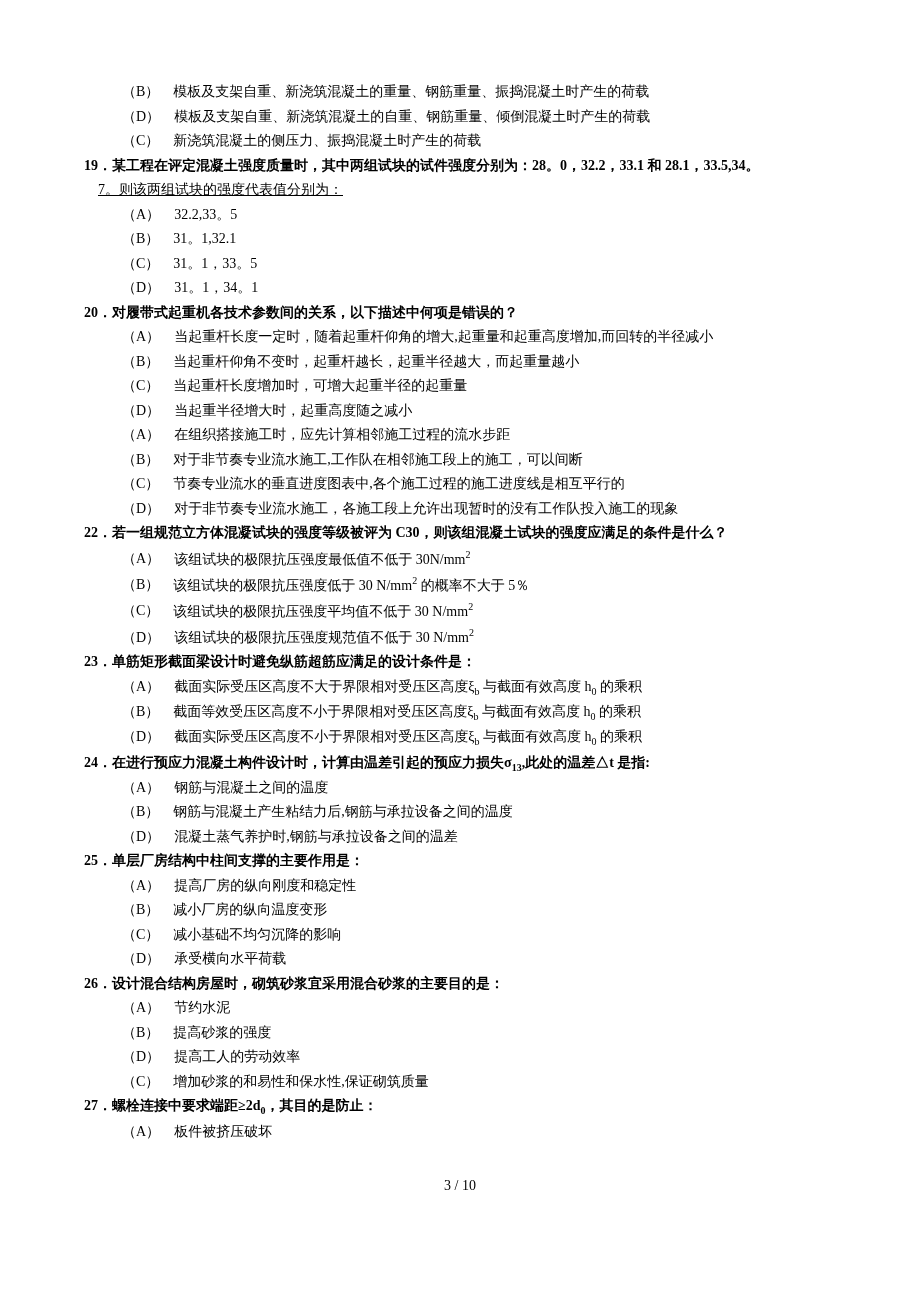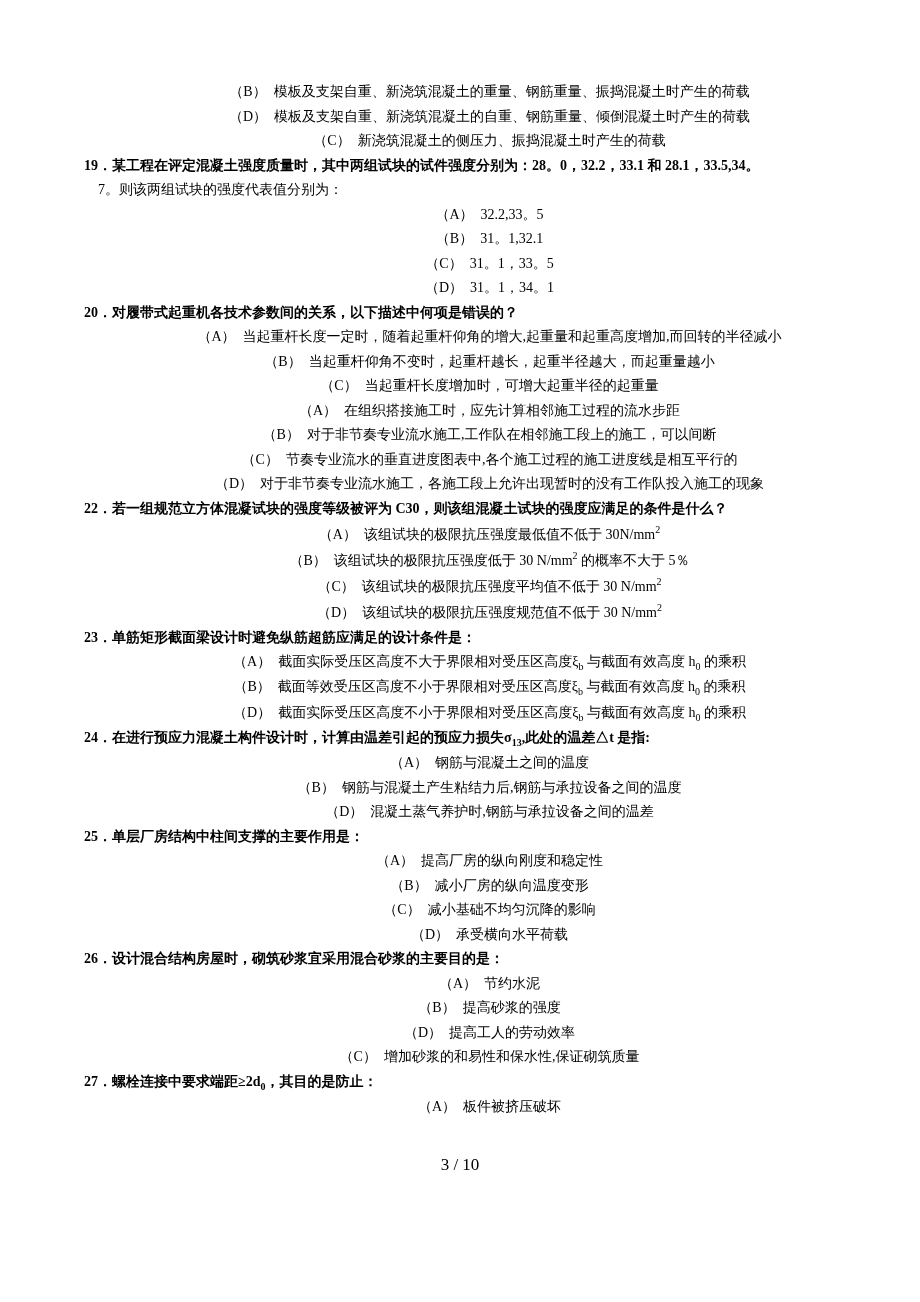--- a/index.html
+++ b/index.html
@@ -8,66 +8,67 @@
     color: #000;
     background: #fff;
     margin: 0;
     padding: 80px 70px 40px 70px;
     line-height: 1.75;
     width: 920px;
     box-sizing: border-box;
   }
   .option-row {
     padding-left: 52px;
-    text-align: center;
   }
   .option-label {
     display: inline-block;
   }
   .option-text {
     display: inline;
   }
   .question-row {
     padding-left: 14px;
     font-weight: bold;
   }
   .question-cont {
     padding-left: 28px;
+    text-decoration: underline;
   }
   sub {
     font-size: 10px;
     vertical-align: sub;
   }
   sup {
     font-size: 10px;
     vertical-align: super;
   }
   .footer {
     text-align: center;
     margin-top: 30px;
-    font-size: 17px;
+    font-size: 14px;
   }
 </style>
 </head>
 <body>
 
 <div id="content">
     <div class="option-row"><span class="option-label">（B）　</span><span class="option-text">模板及支架自重、新浇筑混凝土的重量、钢筋重量、振捣混凝土时产生的荷载</span></div>
     <div class="option-row"><span class="option-label">（D）　</span><span class="option-text">模板及支架自重、新浇筑混凝土的自重、钢筋重量、倾倒混凝土时产生的荷载</span></div>
     <div class="option-row"><span class="option-label">（C）　</span><span class="option-text">新浇筑混凝土的侧压力、振捣混凝土时产生的荷载</span></div>
     <div class="question-row"><span>19．</span><span>某工程在评定混凝土强度质量时，其中两组试块的试件强度分别为：28。0，32.2，33.1 和 28.1，33.5,34。</span></div>
     <div class="question-cont">7。则该两组试块的强度代表值分别为：</div>
     <div class="option-row"><span class="option-label">（A）　</span><span class="option-text">32.2,33。5</span></div>
     <div class="option-row"><span class="option-label">（B）　</span><span class="option-text">31。1,32.1</span></div>
     <div class="option-row"><span class="option-label">（C）　</span><span class="option-text">31。1，33。5</span></div>
     <div class="option-row"><span class="option-label">（D）　</span><span class="option-text">31。1，34。1</span></div>
     <div class="question-row"><span>20．</span><span>对履带式起重机各技术参数间的关系，以下描述中何项是错误的？</span></div>
     <div class="option-row"><span class="option-label">（A）　</span><span class="option-text">当起重杆长度一定时，随着起重杆仰角的增大,起重量和起重高度增加,而回转的半径减小</span></div>
     <div class="option-row"><span class="option-label">（B）　</span><span class="option-text">当起重杆仰角不变时，起重杆越长，起重半径越大，而起重量越小</span></div>
     <div class="option-row"><span class="option-label">（C）　</span><span class="option-text">当起重杆长度增加时，可增大起重半径的起重量</span></div>
+    <div class="option-row"><span class="option-label">（D）　</span><span class="option-text">当起重半径增大时，起重高度随之减小</span></div>
     <div class="option-row"><span class="option-label">（A）　</span><span class="option-text">在组织搭接施工时，应先计算相邻施工过程的流水步距</span></div>
     <div class="option-row"><span class="option-label">（B）　</span><span class="option-text">对于非节奏专业流水施工,工作队在相邻施工段上的施工，可以间断</span></div>
     <div class="option-row"><span class="option-label">（C）　</span><span class="option-text">节奏专业流水的垂直进度图表中,各个施工过程的施工进度线是相互平行的</span></div>
     <div class="option-row"><span class="option-label">（D）　</span><span class="option-text">对于非节奏专业流水施工，各施工段上允许出现暂时的没有工作队投入施工的现象</span></div>
     <div class="question-row"><span>22．</span><span>若一组规范立方体混凝试块的强度等级被评为 C30，则该组混凝土试块的强度应满足的条件是什么？</span></div>
     <div class="option-row"><span class="option-label">（A）　</span><span class="option-text">该组试块的极限抗压强度最低值不低于 30N/mm</span><sup>2</sup></div>
     <div class="option-row"><span class="option-label">（B）　</span><span class="option-text">该组试块的极限抗压强度低于 30 N/mm</span><sup>2</sup><span> 的概率不大于 5％</span></div>
     <div class="option-row"><span class="option-label">（C）　</span><span class="option-text">该组试块的极限抗压强度平均值不低于 30 N/mm</span><sup>2</sup></div>
     <div class="option-row"><span class="option-label">（D）　</span><span class="option-text">该组试块的极限抗压强度规范值不低于 30 N/mm</span><sup>2</sup></div>
     <div class="question-row"><span>23．</span><span>单筋矩形截面梁设计时避免纵筋超筋应满足的设计条件是：</span></div>

